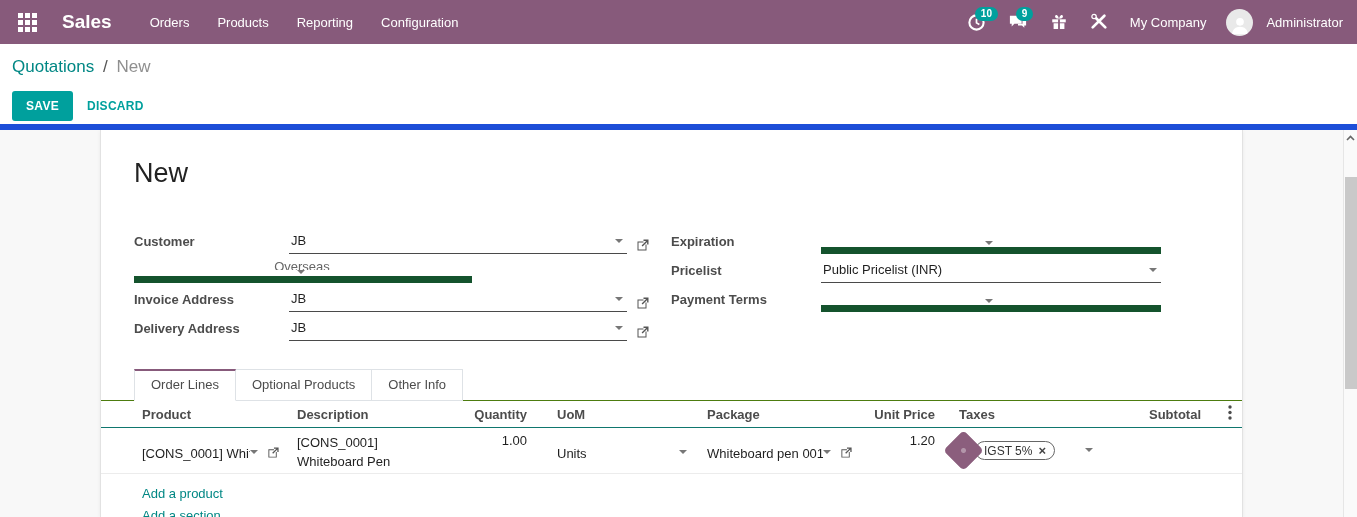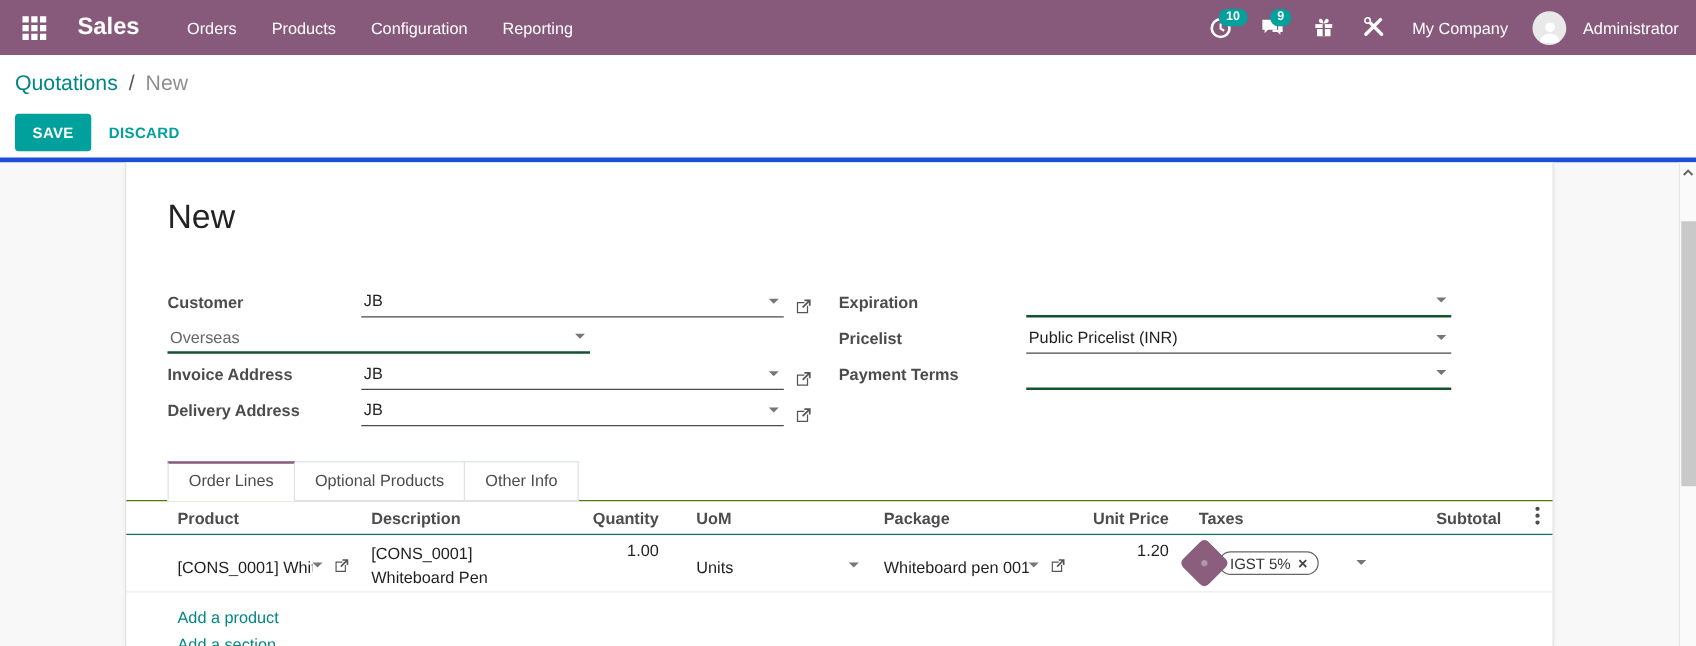--- a/index.html
+++ b/index.html
@@ -24,21 +24,21 @@
   .systray { display:flex; align-items:center; gap:6px; }
   .systray-btn { position:relative; padding:6px 8px; cursor:pointer; display:flex; align-items:center; }
   .badge { position:absolute; top:0px; left:16px; background:var(--c-badge); color:#fff;
     font-size:10px; font-weight:bold; border-radius:8px; padding:1px 6px; line-height:12px; }
   .sys-company { font-size:13px; padding:0 14px 0 8px; cursor:pointer; }
   .avatar { width:27px; height:27px; border-radius:50%; background:#e9e9e9; display:flex;
     align-items:flex-end; justify-content:center; overflow:hidden; margin-right:7px; }
   .sys-user { font-size:13px; cursor:pointer; }
 
   
-  .control-panel { height:86px; background:#fff; border-bottom:4px solid #1d4ed8; padding:10px 0 0 12px; }
+  .control-panel { height:86px; background:#fff; border-bottom:6px solid #1d4ed8; padding:10px 0 0 12px; }
   .breadcrumb { font-size:17px; line-height:26px; }
   .breadcrumb .bc-parent { color:var(--c-link); cursor:pointer; }
   .breadcrumb .bc-sep { color:#555; padding:0 4px; }
   .breadcrumb .bc-current { color:#8f8f8f; }
   .cp-buttons { margin-top:11px; display:flex; align-items:center; }
   .btn-save { background:var(--c-primary); color:#fff; border:none; font-weight:bold;
     font-size:12px; letter-spacing:.3px; padding:8px 14px; border-radius:3px; cursor:pointer; }
   .btn-discard { background:none; border:none; color:var(--c-primary); font-weight:bold;
     font-size:12px; letter-spacing:.3px; padding:8px 14px; cursor:pointer; }
 
@@ -53,21 +53,21 @@
   .fgroup-left  { width:520px; }
   .fgroup-right { width:505px; margin-left:17px; }
   .field-row { display:flex; align-items:flex-end; height:29px; }
   .f-label { font-size:13px; font-weight:bold; color:#4c4c4c; padding-bottom:5px; }
   .fgroup-left  .f-label { width:155px; }
   .fgroup-right .f-label { width:150px; }
   .f-input { display:flex; align-items:center; height:24px; cursor:text; }
   .fgroup-left  .f-input { width:338px; }
   .fgroup-right .f-input { width:340px; }
   .f-input.filled { border-bottom:1px solid #4a4a4a; }
-  .f-input.empty  { border-bottom:2px solid #14532d; }
+  .f-input.empty  { border-bottom:7px solid #14532d;flex-direction:column; }
   .f-value { flex:1; font-size:13px; color:#1f1f1f; padding:0 4px 2px 2px; white-space:nowrap; overflow:hidden; }
   .f-value.muted { color:#666; }
   .caret { width:0; height:0; border-left:4px solid transparent; border-right:4px solid transparent;
     border-top:4px solid #777; margin:0 4px 2px 0; flex:none; }
   .ext-icon { margin:0 0 2px 9px; cursor:pointer; flex:none; display:flex; }
 
   
   .tabbar { display:flex; align-items:flex-end; margin-top:27px; padding-left:33px;
     border-bottom:1px solid #4d7c0f; height:33px; }
   .tab { font-size:13px; color:#4c4c4c; padding:7px 16px 8px; border:1px solid #dee2e6;
@@ -136,22 +136,22 @@
         <span></span>
         <span></span>
         <span></span>
         <span></span>
       </div>
   </div>
   <div class="brand">Sales</div>
   <div class="nav-menu">
     <div class="nav-item">Orders</div>
     <div class="nav-item">Products</div>
+    <div class="nav-item">Reporting</div>
     <div class="nav-item">Configuration</div>
-    <div class="nav-item">Reporting</div>
   </div>
   <div class="nav-spacer"></div>
   <div class="systray">
     <div class="systray-btn">
       <svg width="19" height="19" viewBox="0 0 20 20">
           <circle cx="10" cy="10" r="7.5" fill="none" stroke="#fff" stroke-width="2.2"></circle>
           <path d="M10 6v4.4l3 1.8" fill="none" stroke="#fff" stroke-width="1.8"></path>
         </svg>
       <span class="badge">10</span>
     </div>

